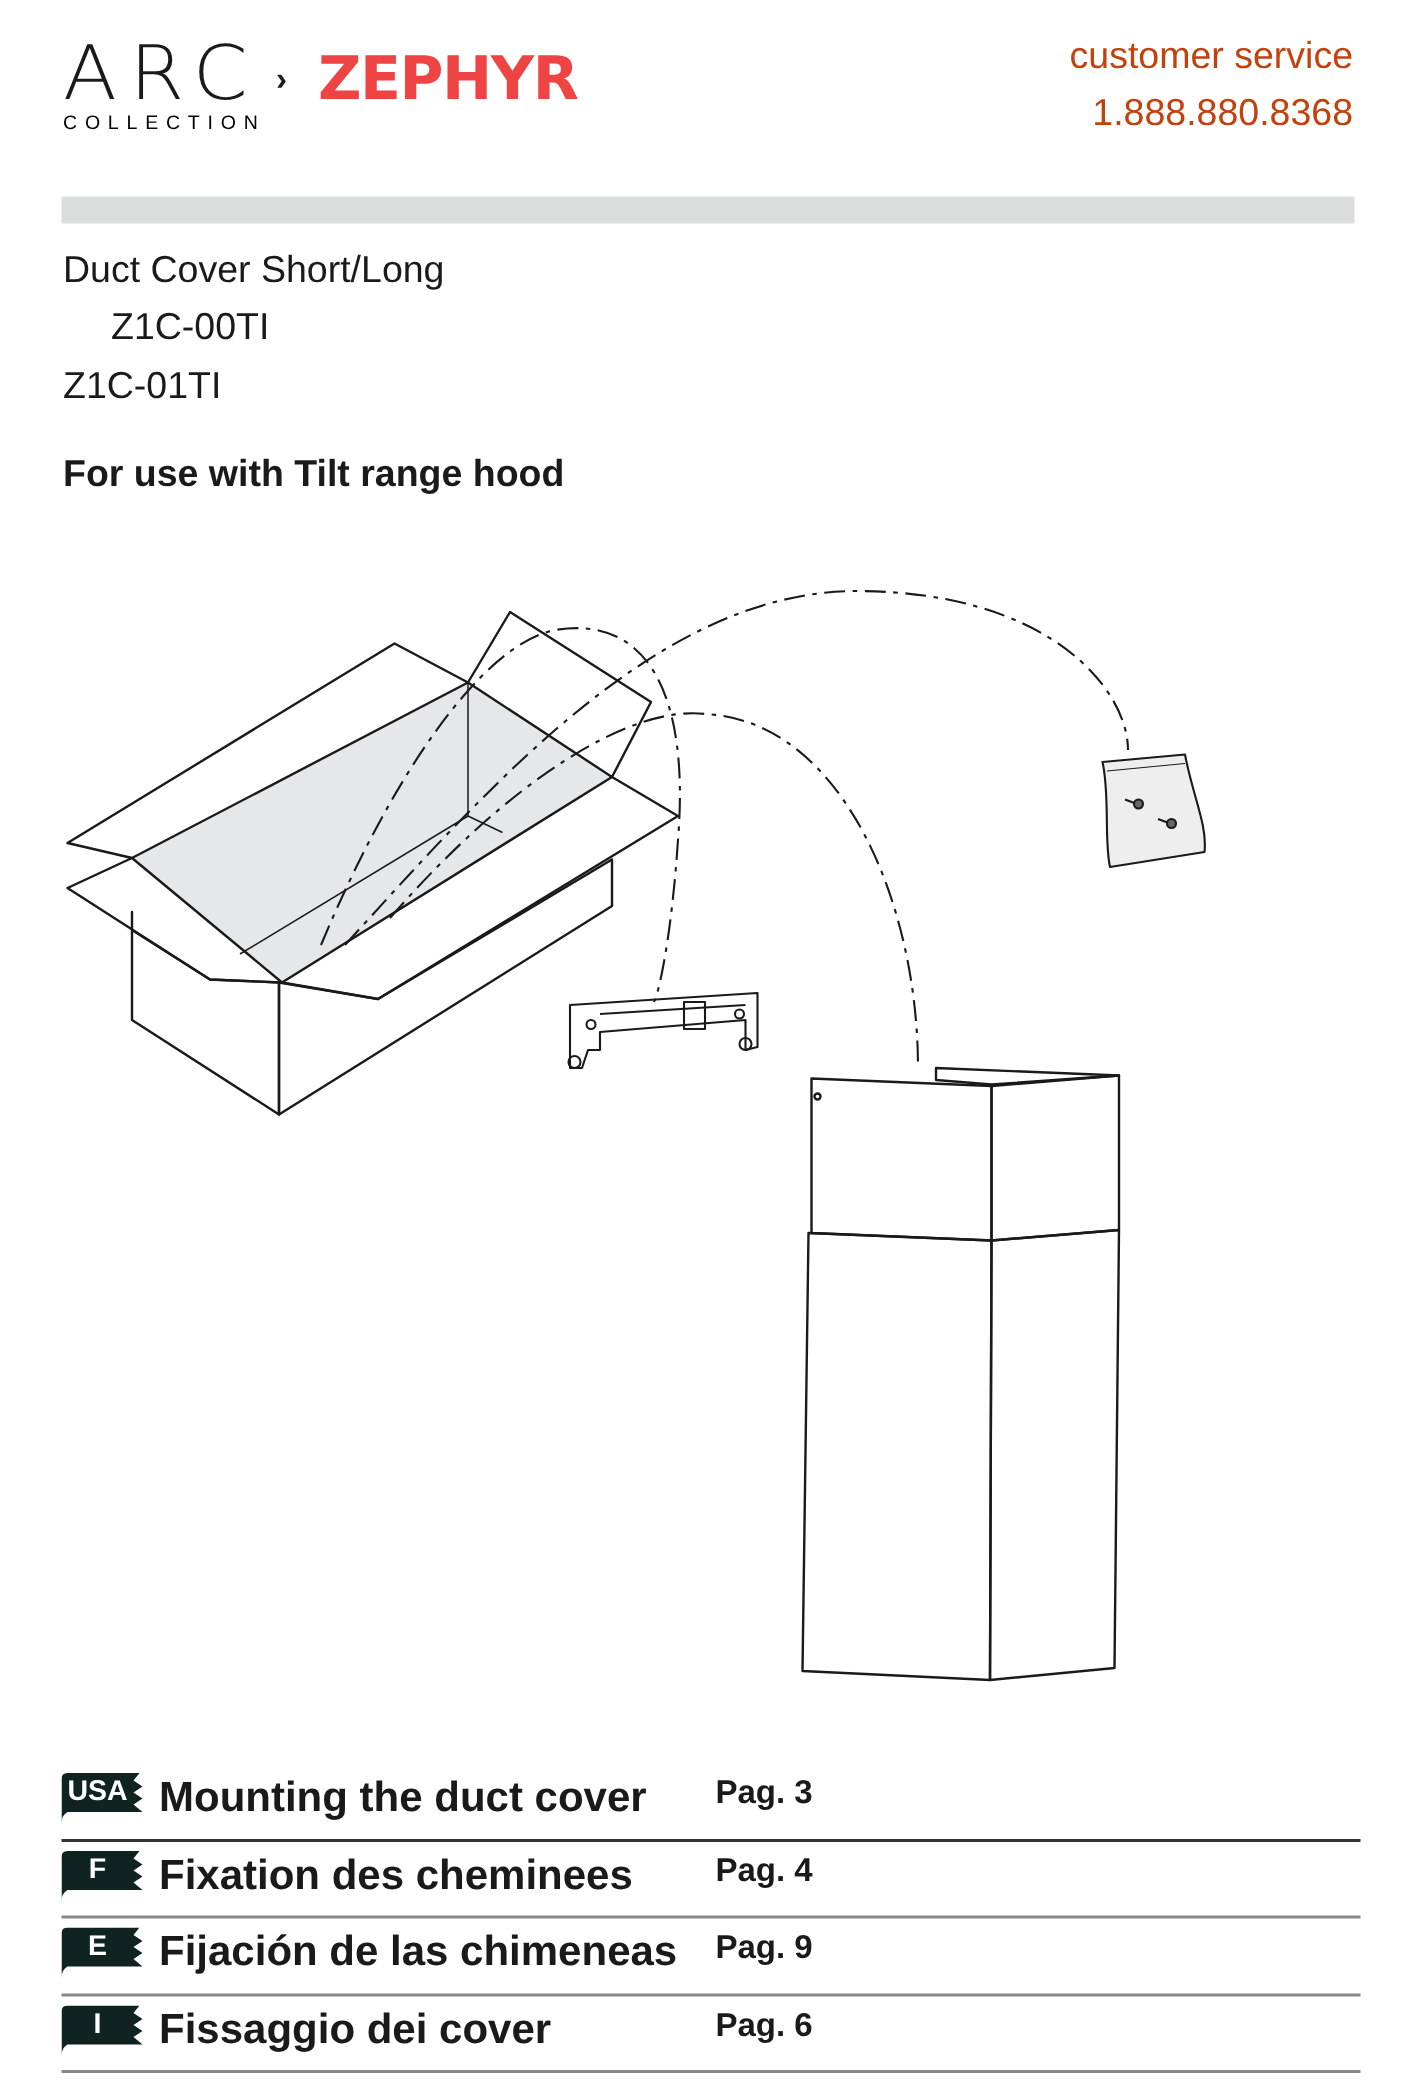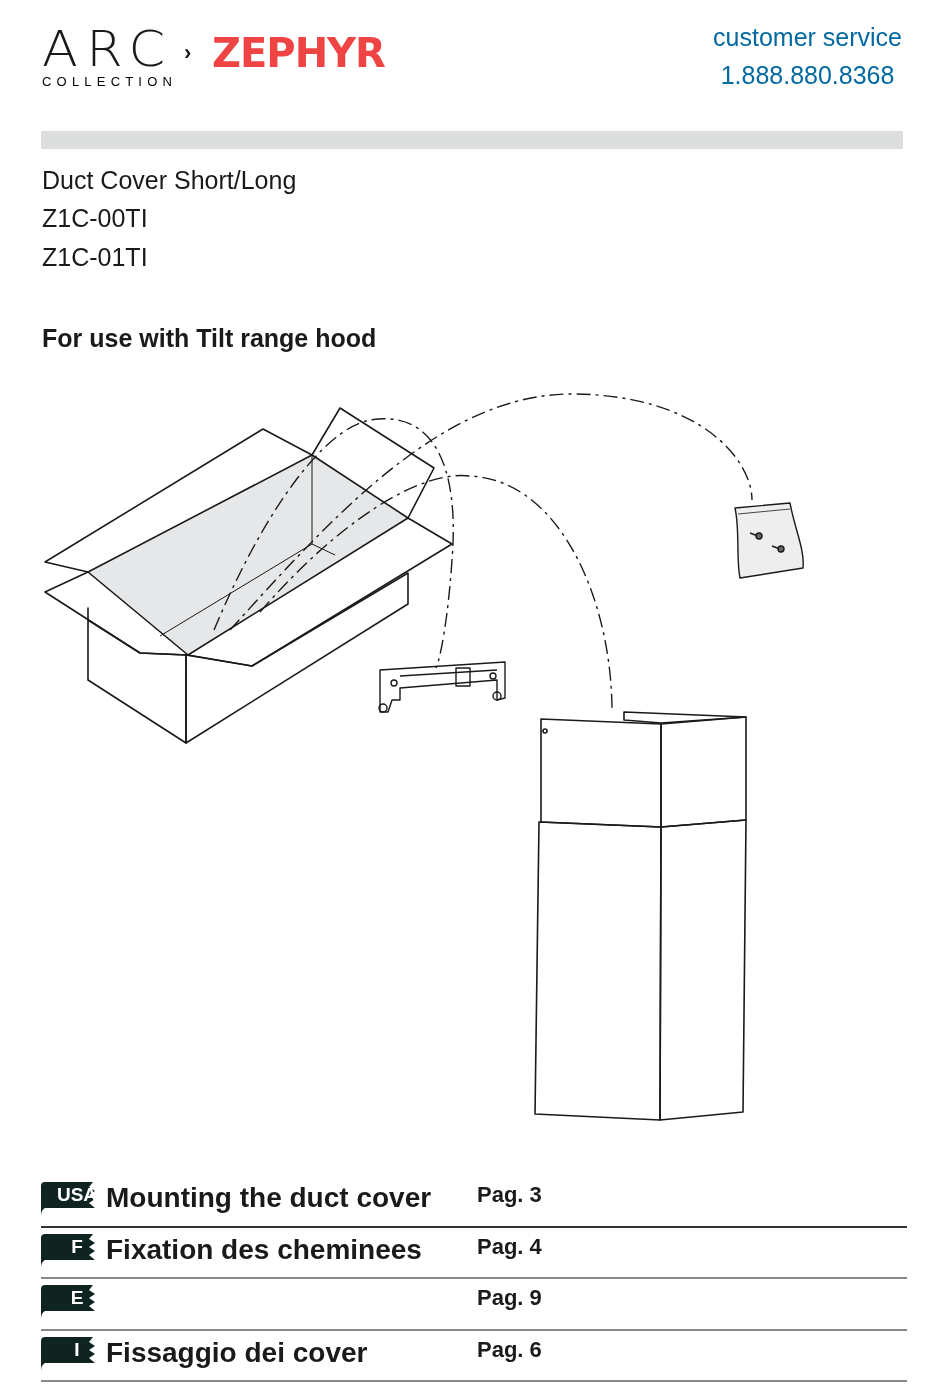--- a/index.html
+++ b/index.html
@@ -9,38 +9,38 @@
   .logo { position:absolute; left:42px; top:24px; width:330px; height:66px; }
   .arc-text { position:absolute; left:0; top:0; font-family:"DejaVu Sans", sans-serif;
               font-weight:200; font-size:50px; letter-spacing:8px; line-height:50px;
               transform:scaleX(1.05); transform-origin:left; color:#1a1a1a; }
   .collection { position:absolute; left:0; top:50px; font-size:13px; letter-spacing:5.2px;
                 color:#000000; }
   .chev { position:absolute; left:142px; top:16px; font-size:22px; font-weight:bold; }
   .zephyr { position:absolute; left:170px; top:6px; font-family:"DejaVu Sans", sans-serif;
             font-weight:900; font-size:40px; letter-spacing:-1px; color:#ef4444; }
 
-  .cs { position:absolute; right:48px; top:18px; text-align:center; font-size:25px;
-        line-height:38px; color:#0369a1; }
+  .cs { position:absolute; right:48px; top:18px; text-align:right; font-size:25px;
+        line-height:38px; color:#c2410c; }
 
   .rule { position:absolute; left:41px; top:131px; width:862px; height:18px; background:#dcdddd; }
 
   .title { position:absolute; left:42px; top:166px; font-size:25px; font-weight:normal; color:#1a1a1a; }
   .model { position:absolute; left:42px; font-size:25px; color:#1a1a1a; }
-  .m1 { top:204px; } .m2 { top:243px; }
-  .subtitle { position:absolute; left:42px; top:324px; font-size:25px; font-weight:bold; color:#1a1a1a; }
+  .m1 { top:204px;margin-left:32px; } .m2 { top:243px; }
+  .subtitle { position:absolute; left:42px; top:302px; font-size:25px; font-weight:bold; color:#1a1a1a; }
 
   .art { position:absolute; left:0; top:380px; width:950px; height:760px; }
 
   .toc { position:absolute; left:41px; top:1176px; width:866px; }
   .row { position:relative; height:51.5px; }
   .row .sep { position:absolute; left:0; right:0; bottom:0; height:2px; background:#888; }
   .row.first .sep { background:#333; }
   .flag { position:absolute; left:0; top:6px; width:56px; height:38px; }
-  .flag .lbl { position:absolute; left:12px; top:0; width:48px; height:26px; line-height:26px;
+  .flag .lbl { position:absolute; left:0; top:0; width:48px; height:26px; line-height:26px;
                text-align:center; color:#fff; font-weight:bold; font-size:19px; }
   .row .text { position:absolute; left:65px; top:6px; font-size:28px; font-weight:bold; color:#1a1a1a; }
   .row .page { position:absolute; left:436px; top:6px; font-size:22px; font-weight:bold; color:#1a1a1a; }
 </style>
 </head>
 <body>
 
 <div class="logo">
   <div class="arc-text">ARC</div>
   <div class="collection">COLLECTION</div>
@@ -135,20 +135,21 @@
     <div class="page">Pag. 4</div>
     <div class="sep"></div>
   </div>
   <div class="row">
     <svg class="flag" viewBox="0 0 56 38">
       <path d="M0,4 Q0,0 4,0 L52,0 L48,5 L54,9 L48,13 L54,17 L48,21 L54,26 L4,26 Q0,28 0,34 Z" fill="#0f2420"></path>
     </svg>
     <div class="flag">
         <div class="lbl">E</div>
       </div>
+    <div class="text">Fijación de las chimeneas</div>
     <div class="page">Pag. 9</div>
     <div class="sep"></div>
   </div>
   <div class="row">
     <svg class="flag" viewBox="0 0 56 38">
       <path d="M0,4 Q0,0 4,0 L52,0 L48,5 L54,9 L48,13 L54,17 L48,21 L54,26 L4,26 Q0,28 0,34 Z" fill="#0f2420"></path>
     </svg>
     <div class="flag">
         <div class="lbl">I</div>
       </div>

